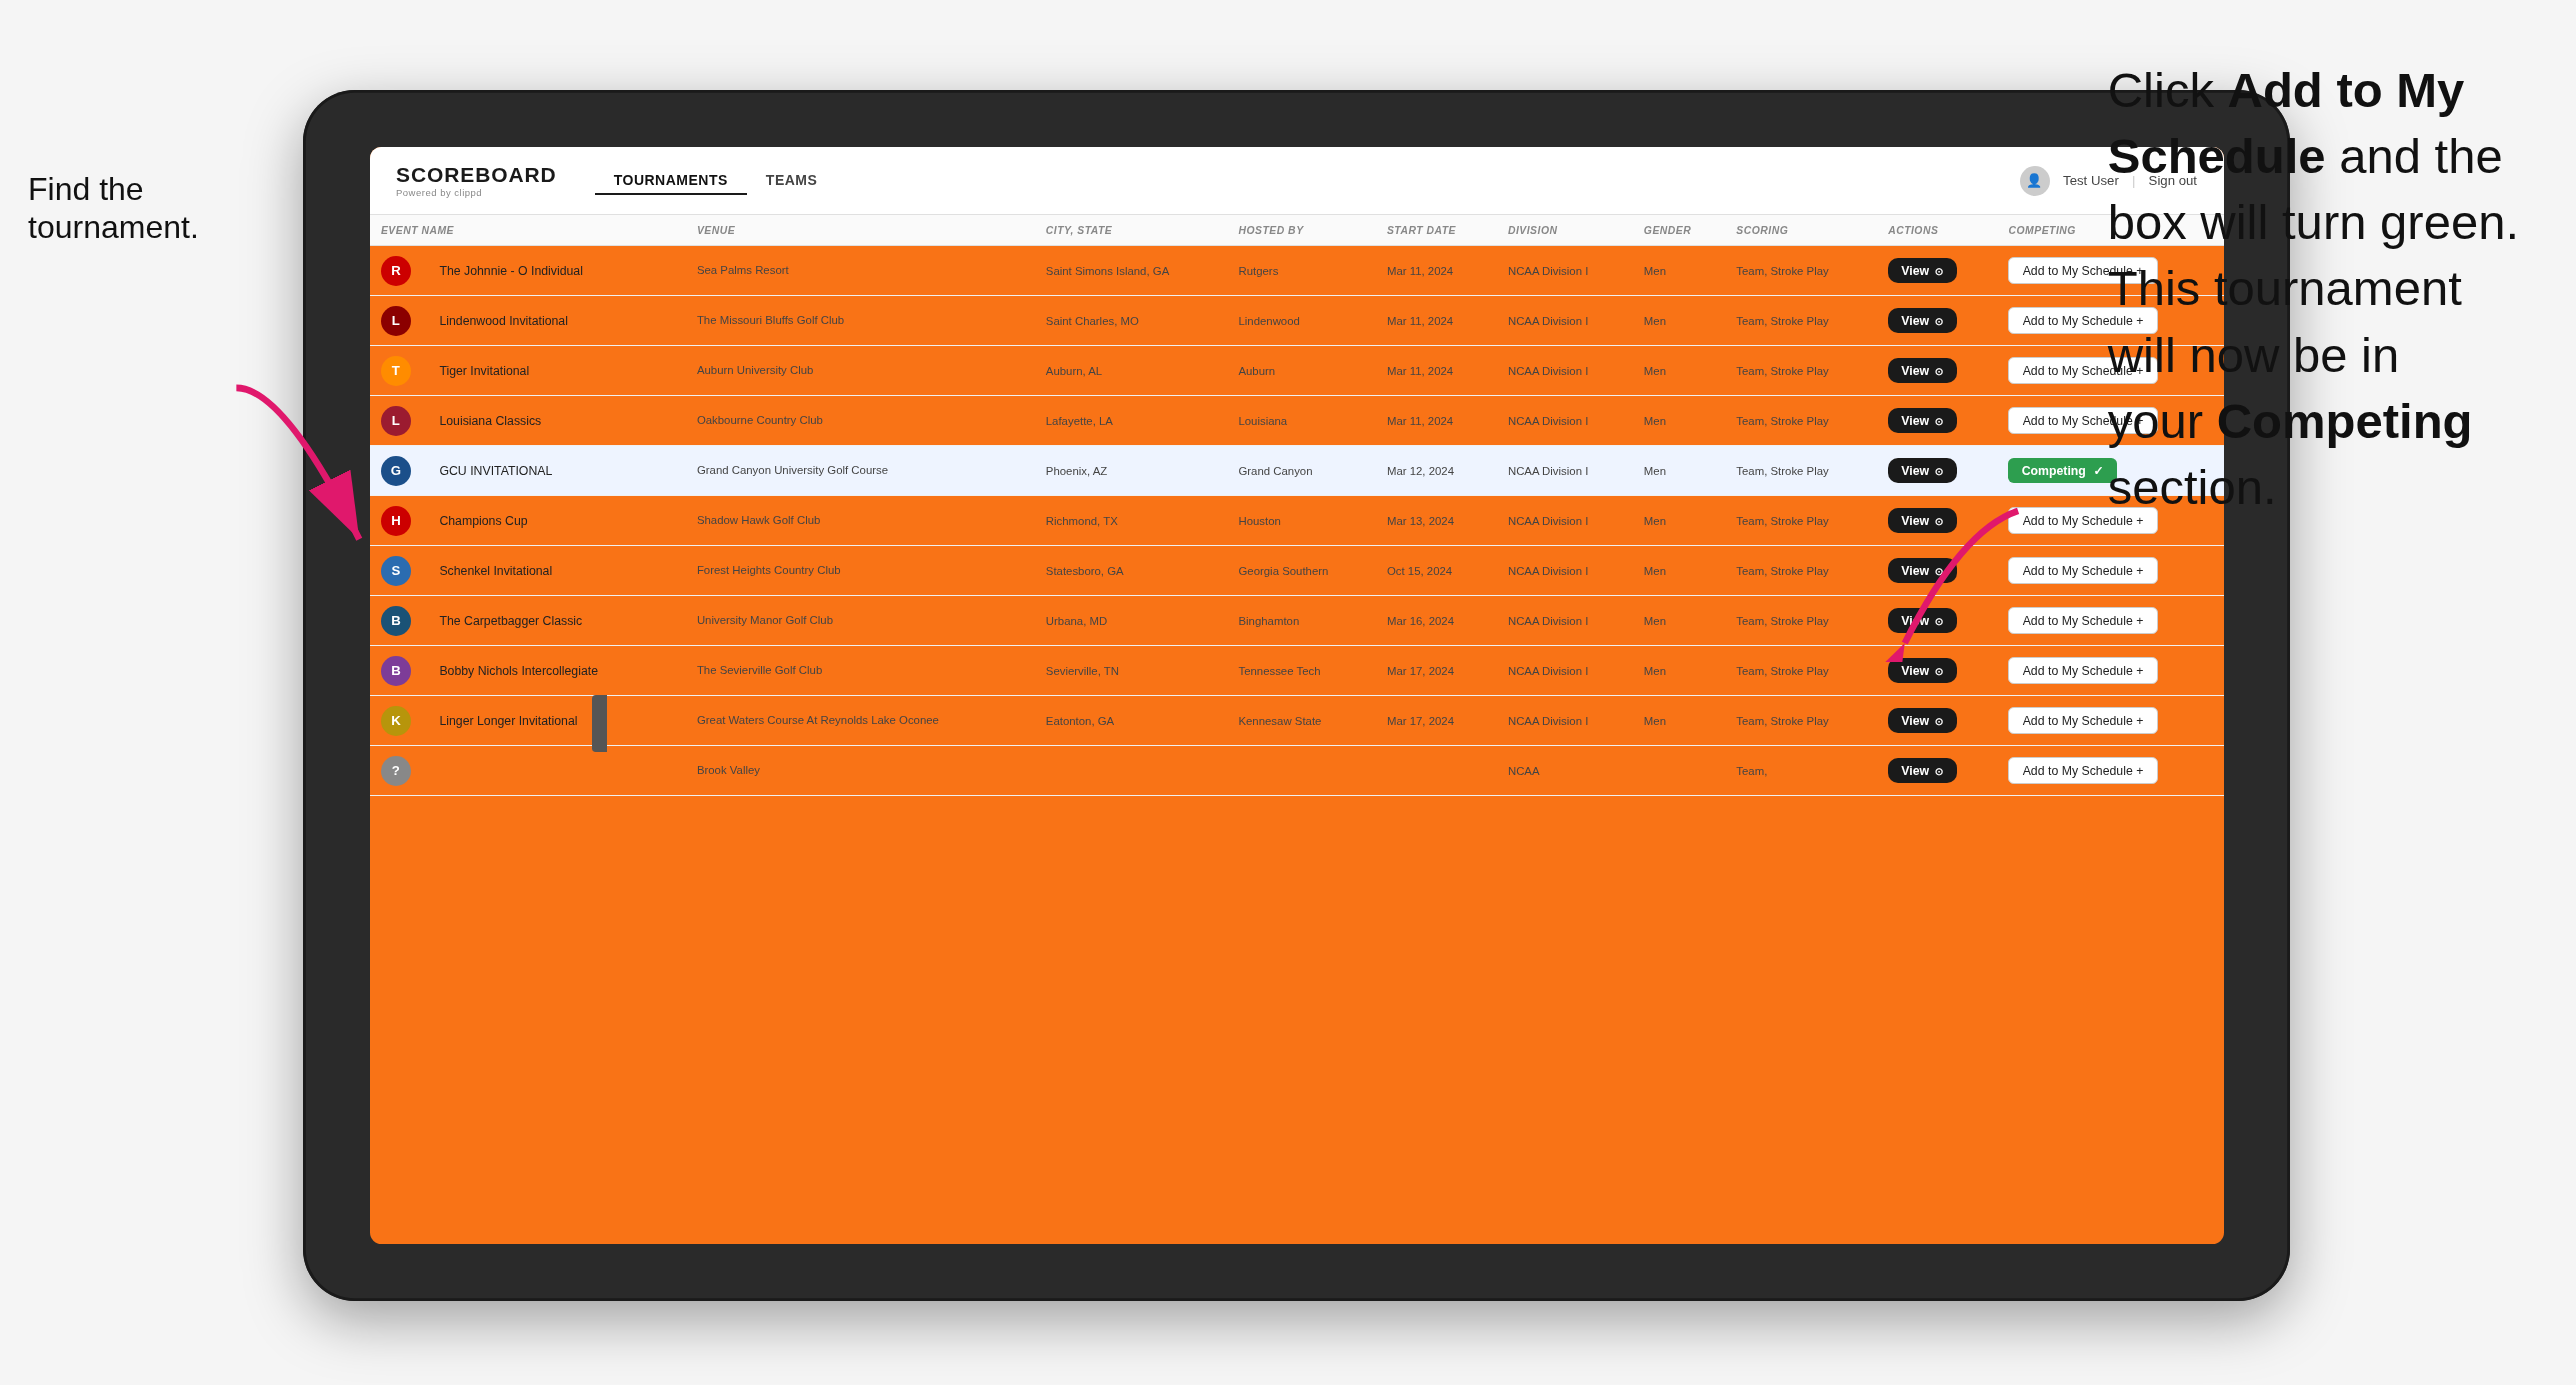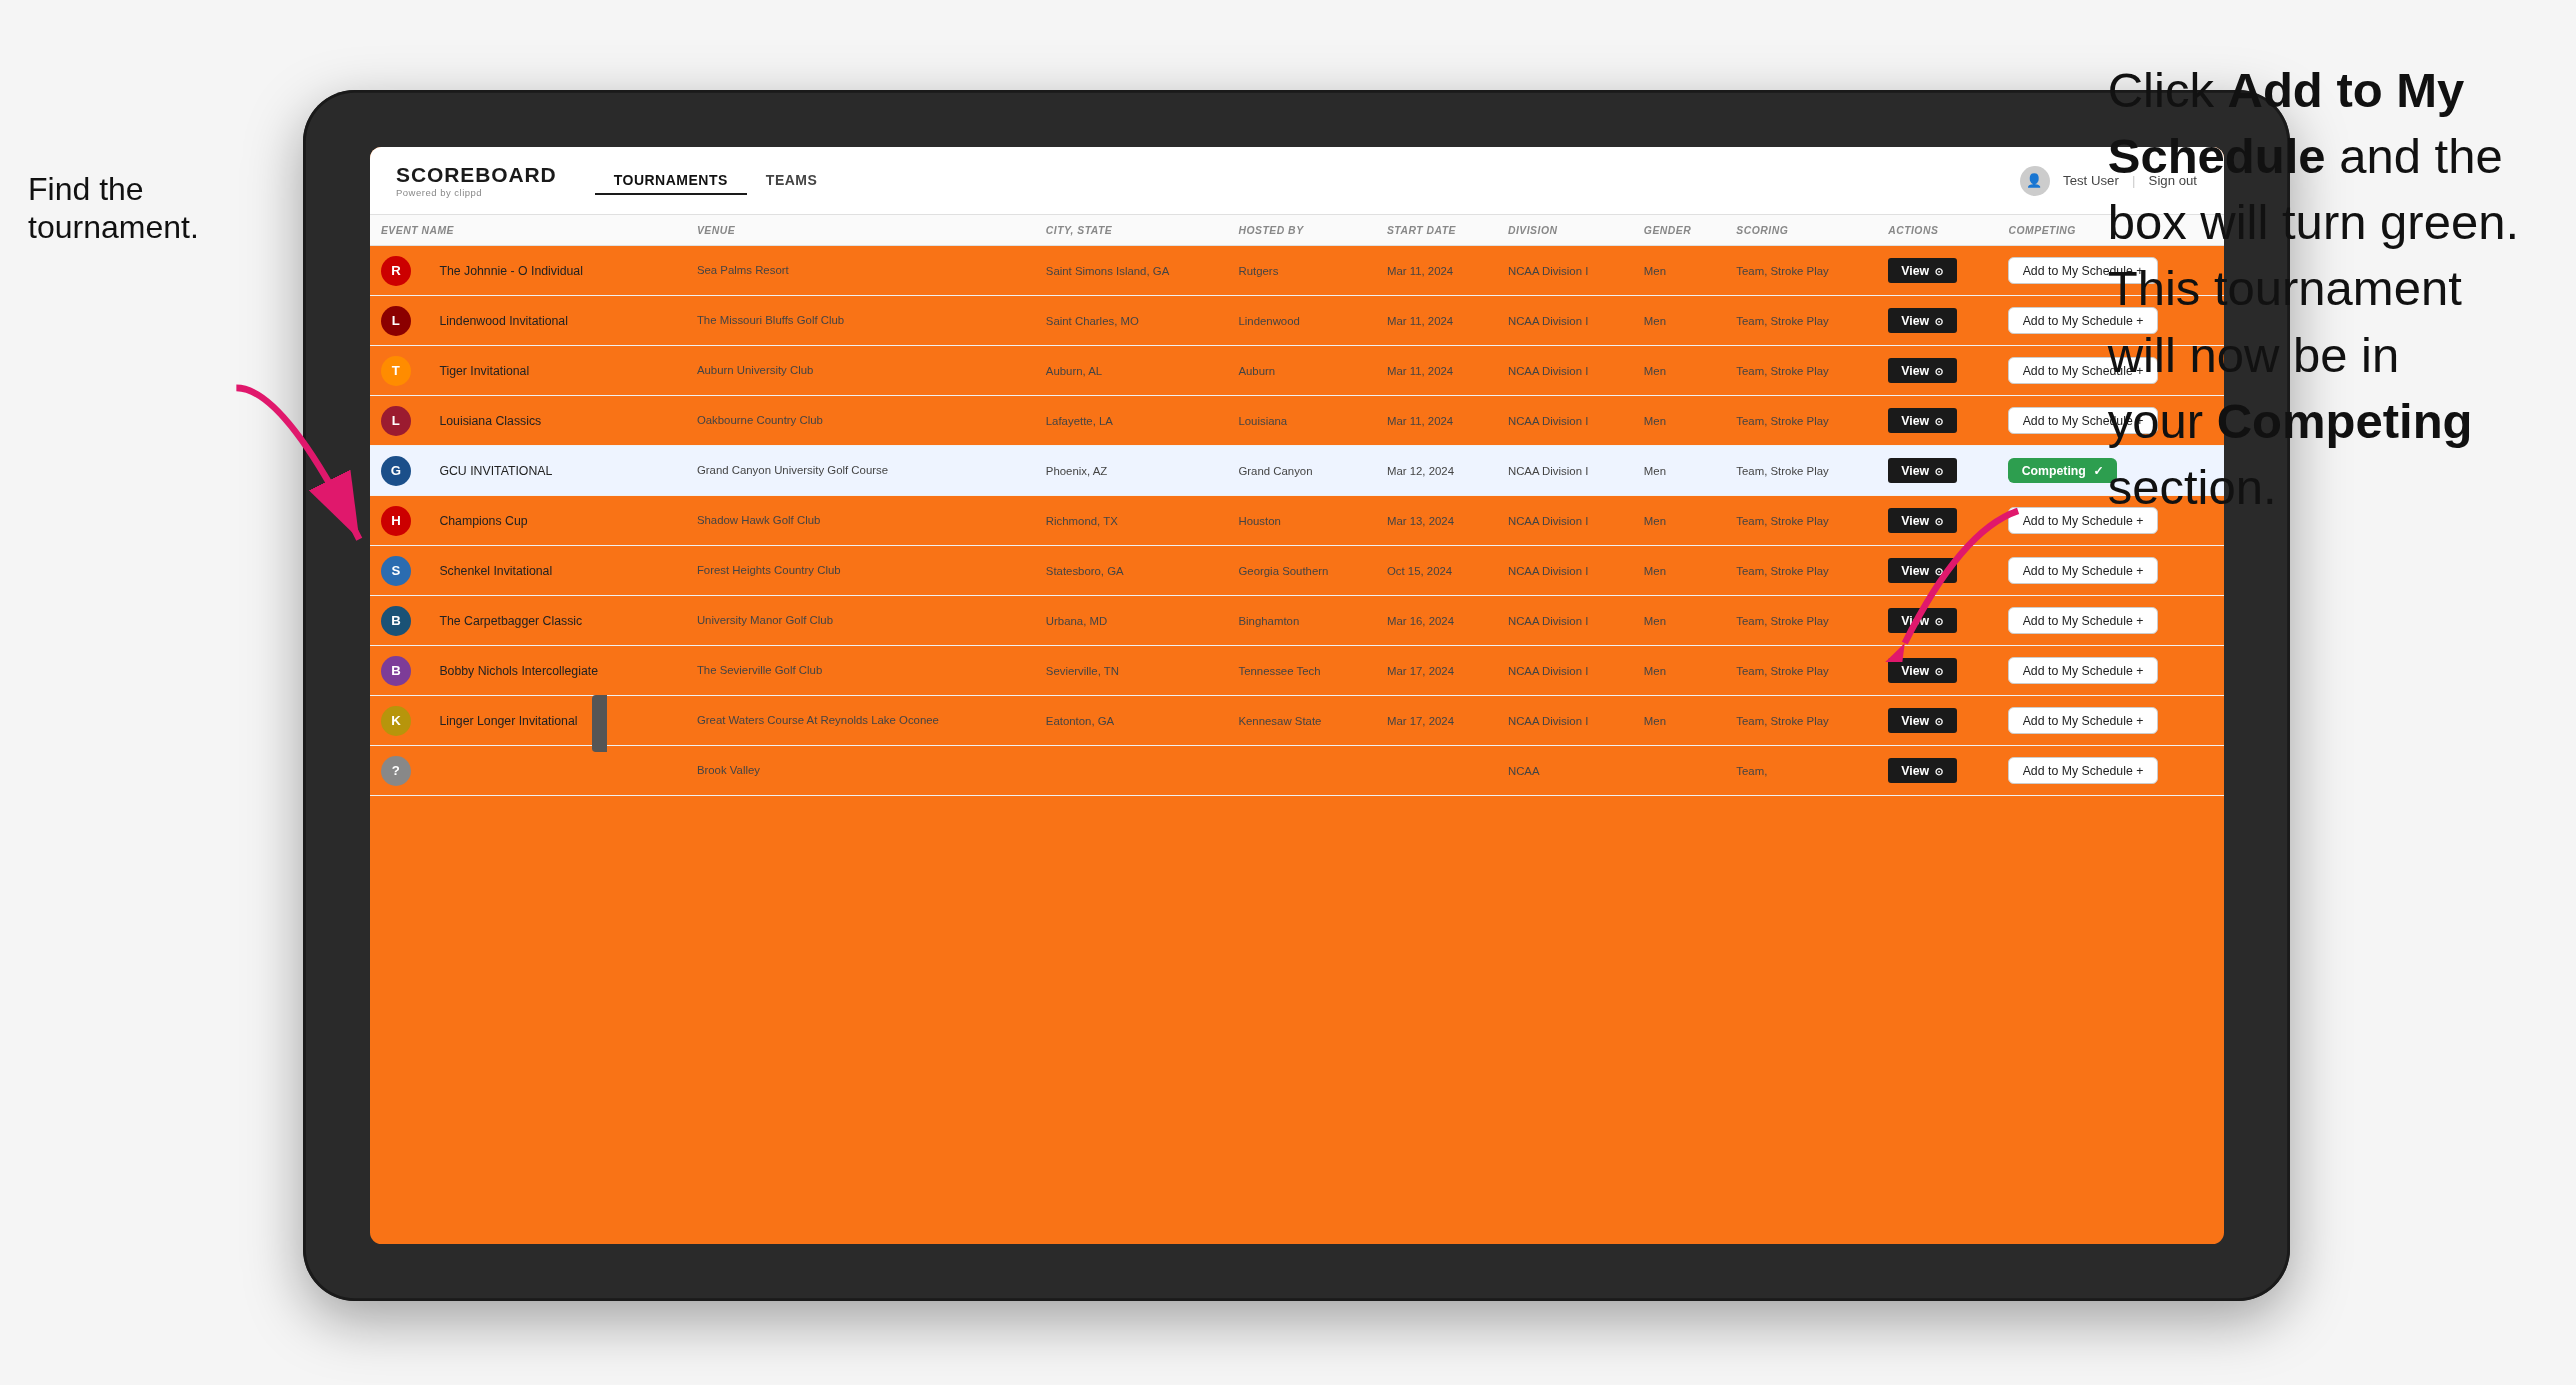--- a/index.html
+++ b/index.html
@@ -220,21 +220,21 @@
       margin-left: 19px;
     }
 
     .view-btn {
       display: flex;
       align-items: center;
       gap: 5.7px;
       background: #1a1a1a;
       color: #fff;
       border: none;
-      border-radius: 3px;
+      border-radius: 10px;
       padding: 5.7px 13.2px;
       font-size: 12.3px;
       font-weight: 600;
       cursor: pointer;
       white-space: nowrap;
     }
 
     .add-schedule-btn {
       background: #fff;
       color: #222;

